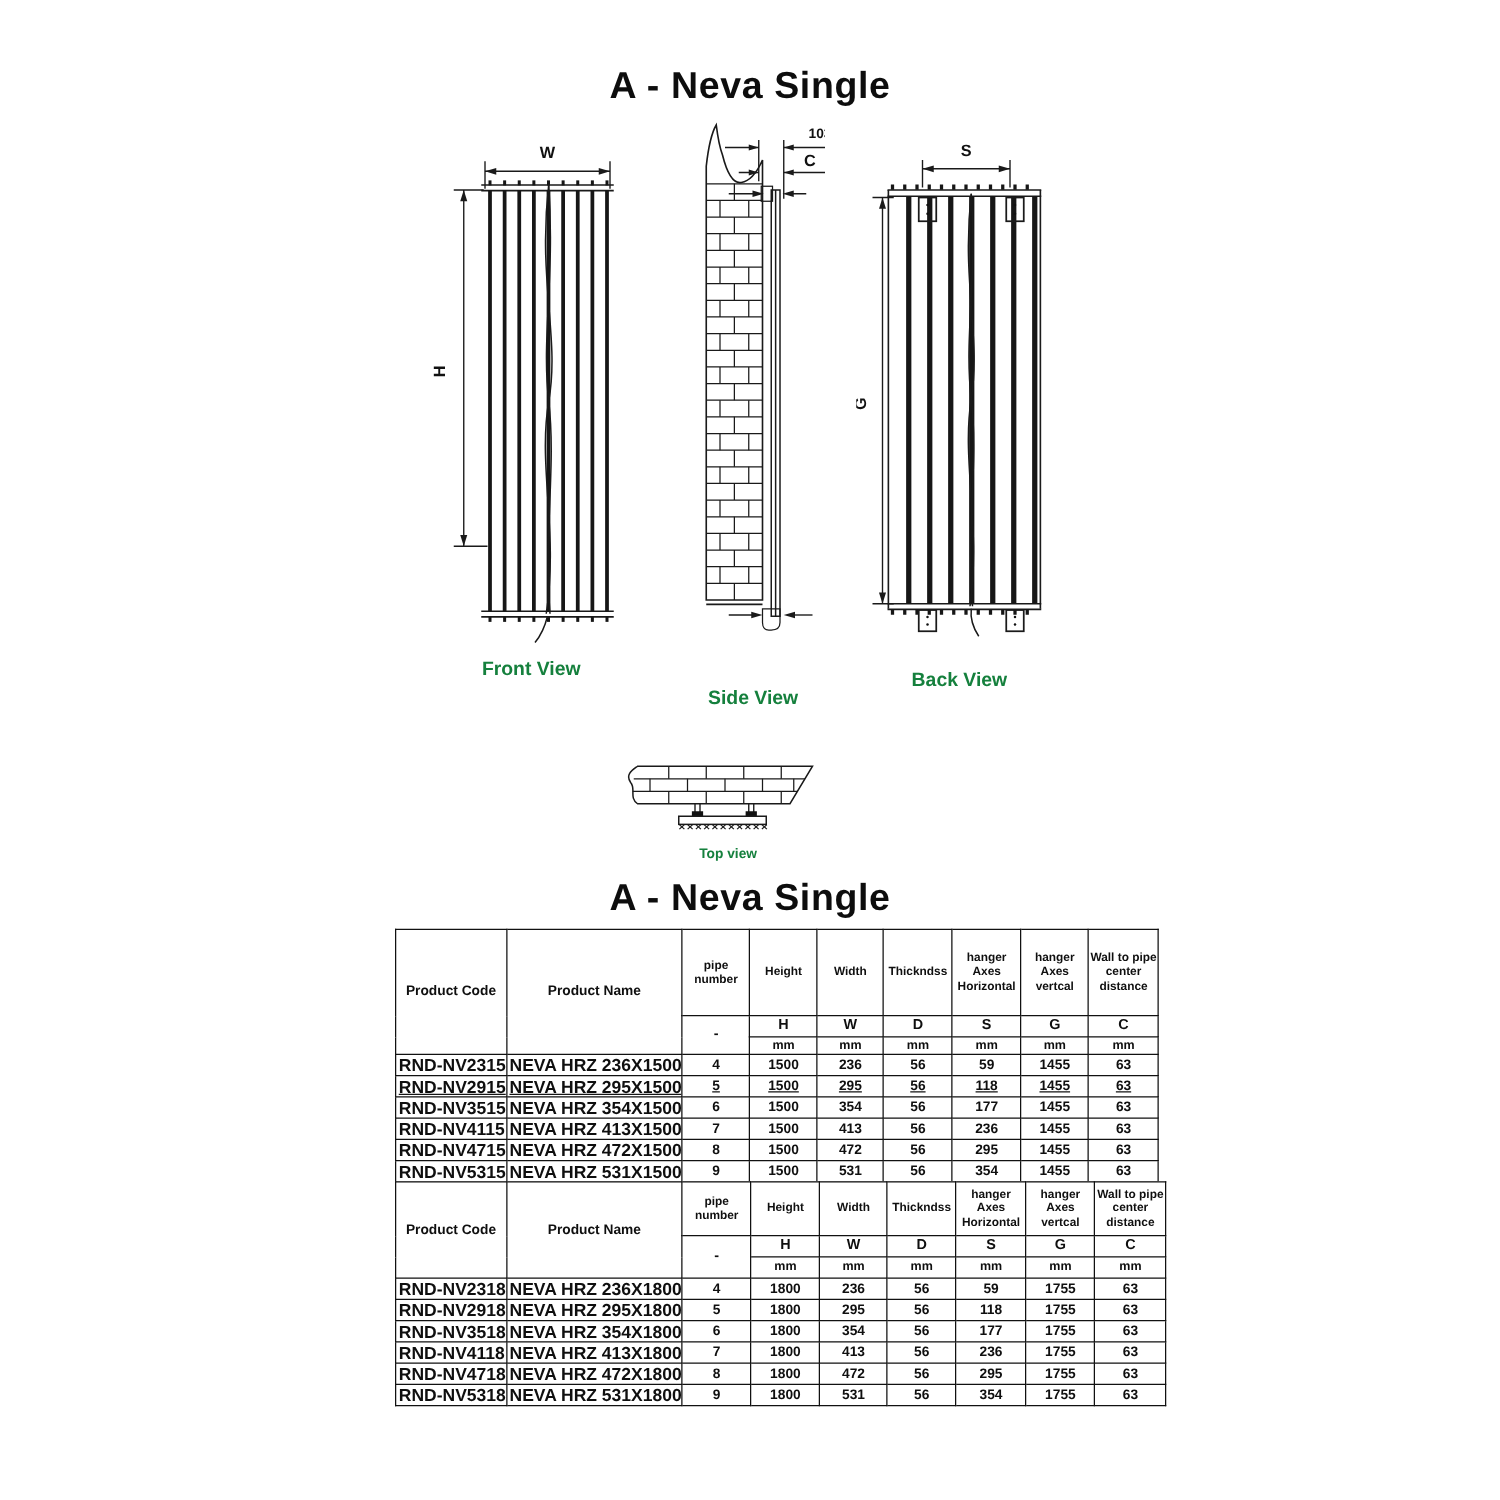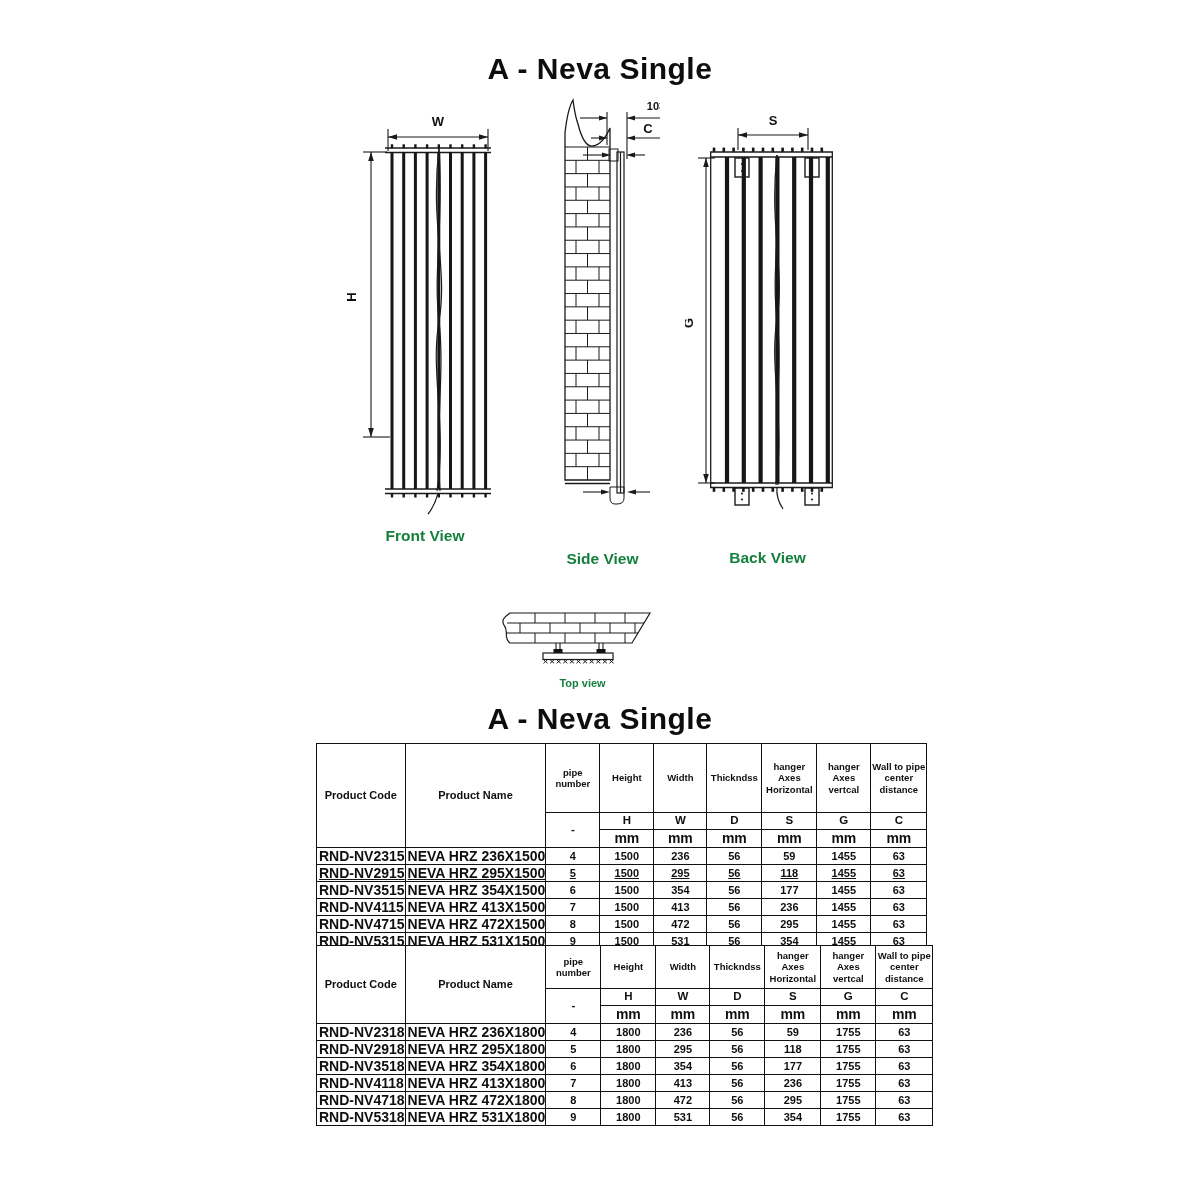--- a/index.html
+++ b/index.html
@@ -20,21 +20,21 @@
   svg .dim{font:bold 13px "Liberation Sans",sans-serif;fill:#111;}
   svg .dim-small{font:bold 11px "Liberation Sans",sans-serif;fill:#111;}
   table.spec{border-collapse:collapse;table-layout:fixed;background:#fff;}
   .spec th,.spec td{
     border:1.6px solid #111;padding:0;text-align:center;overflow:hidden;
     font-weight:bold;color:#0f0f0f;vertical-align:middle;
   }
   .spec th{font-size:9.5px;line-height:1.18;font-weight:bold;}
   .spec th.big{font-size:11px;}
   .spec th.letter{font-size:11.5px;}
-  .spec th.unit{font-size:14px;margin-top:40px;}
+  .spec th.unit{font-size:10px;margin-top:40px;}
   .spec td{font-size:11px;white-space:nowrap;}
   .spec td.l{text-align:left;padding-left:2px;font-size:14px;}
 </style>
 </head>
 <body>
 
 <div class="abs title" style="top:52px;">A - Neva Single</div>
 <div class="abs title" style="top:702px;">A - Neva Single</div>
 
 <svg class="abs" style="left:340px;top:95px;" width="170" height="425" viewBox="0 0 170 425">
@@ -270,21 +270,21 @@
     <circle cx="127" cy="69" r="1" fill="#111"></circle>
       <circle cx="127" cy="76" r="1" fill="#111"></circle>
     <rect class="o" x="50" y="393" width="14" height="17" fill="#fff"></rect>
     <rect class="o" x="120" y="393" width="14" height="17" fill="#fff"></rect>
     <circle cx="57" cy="398.5" r="1" fill="#111"></circle>
       <circle cx="57" cy="404.5" r="1" fill="#111"></circle>
     <circle cx="127" cy="398.5" r="1" fill="#111"></circle>
       <circle cx="127" cy="404.5" r="1" fill="#111"></circle>
   </g>
 </svg>
-<div class="abs view-label" style="left:685px;top:549px;width:165px;">Back View</div>
+<div class="abs view-label" style="left:685px;top:536px;width:165px;">Back View</div>
 
 <svg class="abs" style="left:495px;top:600px;" width="175" height="70" viewBox="0 0 175 70">
   <g stroke-width="1.2">
     <path d="M15,13 L155,13 L137,43 L15,43 C8,38 14,31 9.5,26 C5,19.5 11,16 15,13 Z"></path>
     <g>
         <line x1="12" y1="23" x2="149" y2="23" stroke="#1a1a1a" stroke-width="1"></line>
         <line x1="11" y1="33" x2="143" y2="33" stroke="#1a1a1a" stroke-width="1"></line>
         <line x1="40" y1="13" x2="40" y2="23" stroke="#1a1a1a" stroke-width="1"></line>
         <line x1="40" y1="33" x2="40" y2="43" stroke="#1a1a1a" stroke-width="1"></line>
         <line x1="70" y1="13" x2="70" y2="23" stroke="#1a1a1a" stroke-width="1"></line>

